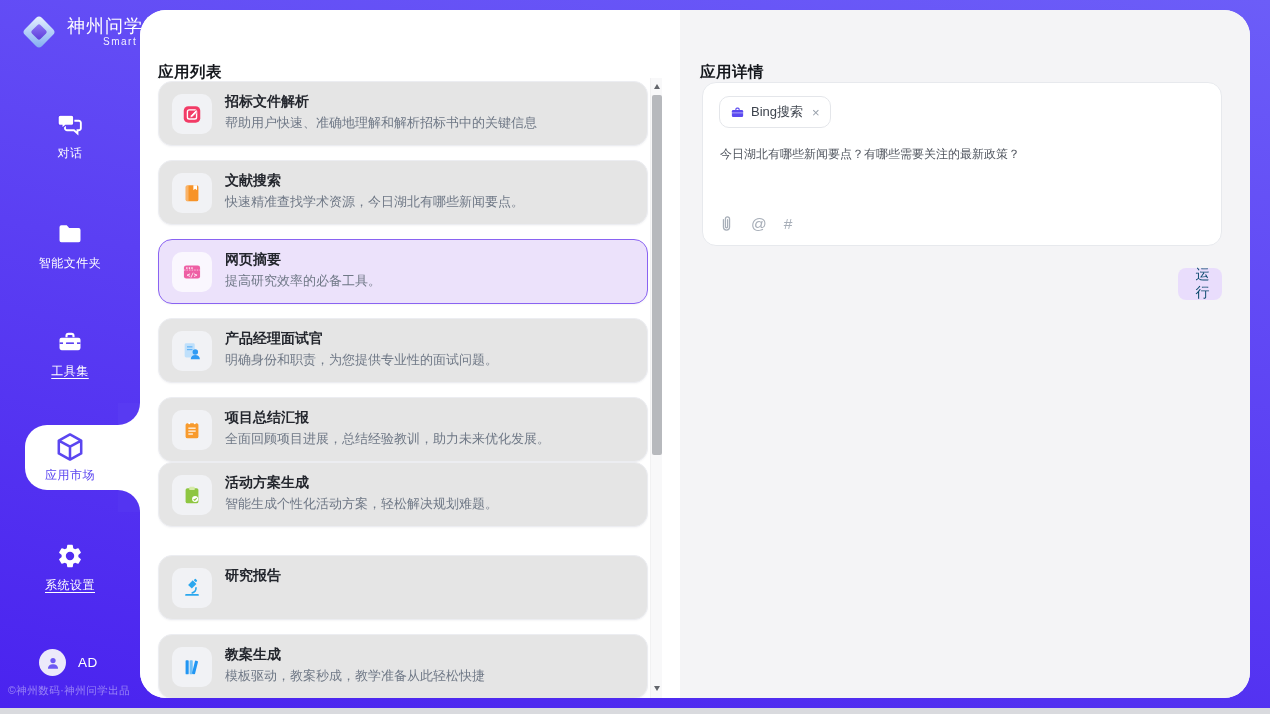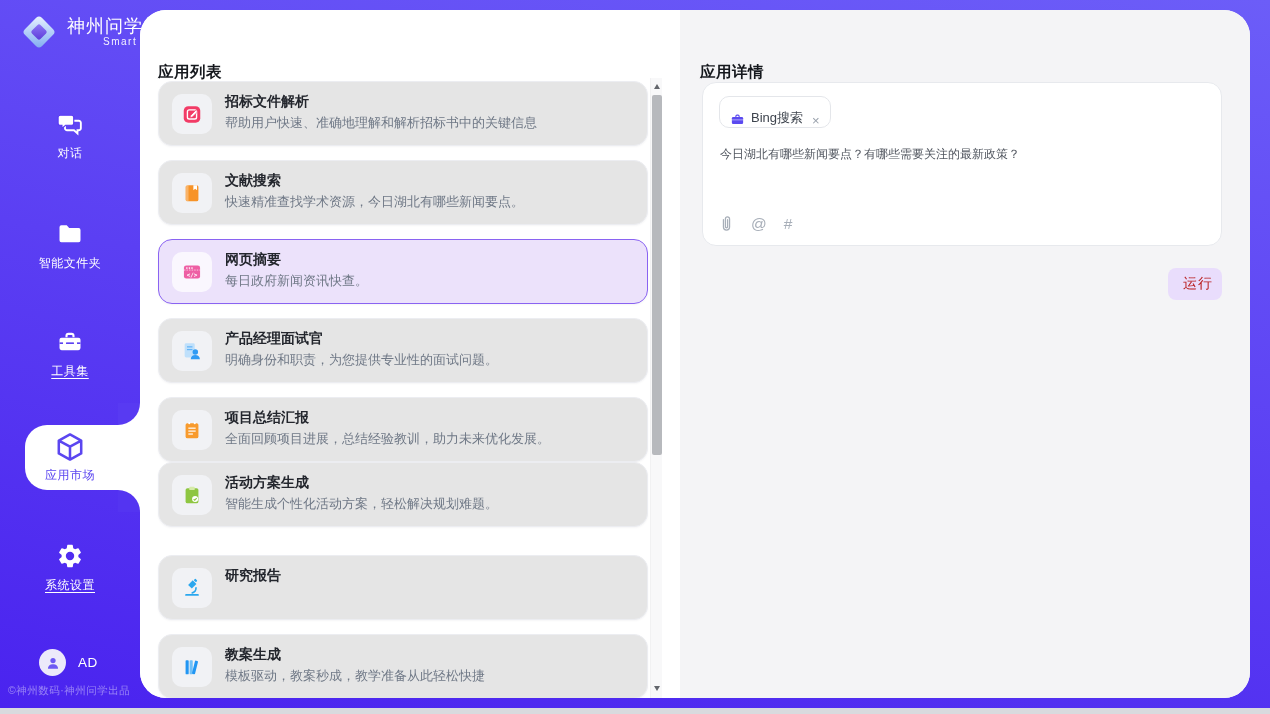--- a/index.html
+++ b/index.html
@@ -44,27 +44,27 @@
   .c-title{position:absolute;left:66px;top:11px;font-size:14px;font-weight:bold;color:#23262d;}
   .c-desc{position:absolute;left:66px;top:32px;font-size:13px;color:#6f7886;white-space:nowrap;}
   
   .sbar{position:absolute;left:510px;top:68px;width:12px;height:620px;background:#f8f8f9;border-left:1px solid #f1f1f2;box-sizing:border-box;}
   .sb-thumb{position:absolute;left:1px;top:17px;width:10px;height:360px;background:#b7b9bd;border-radius:2px;cursor:pointer;}
   .sb-arrow{position:absolute;left:2.5px;width:0;height:0;border-left:3.5px solid transparent;border-right:3.5px solid transparent;cursor:pointer;}
   .sb-up{top:6px;border-bottom:5px solid #63666c;}
   .sb-down{top:608px;border-top:5px solid #63666c;}
   
   .detail-card{position:absolute;left:22px;top:72px;width:520px;height:164px;background:#fff;border:1px solid #e7e9ed;border-radius:14px;box-sizing:border-box;}
-  .chip{position:absolute;left:16px;top:13px;height:30px;display:inline-flex;align-items:flex-end;gap:6px;padding:0 10px;border:1px solid #e4e6ea;border-radius:10px;background:#fff;cursor:pointer;}
+  .chip{position:absolute;left:16px;top:13px;height:30px;display:inline-flex;align-items:center;gap:6px;padding:0 10px;border:1px solid #e4e6ea;border-radius:10px;background:#fff;cursor:pointer;}
   .chip-label{font-size:13px;color:#3d434d;}
   .chip-close{font-size:13px;color:#98a0ab;margin-left:3px;cursor:pointer;line-height:1;}
   .prompt{position:absolute;left:17px;top:63px;width:480px;font-size:12px;color:#51565f;line-height:17px;}
   .composer{position:absolute;left:16px;top:132px;display:flex;align-items:center;gap:17px;color:#a7aeb8;}
   .glyph-ic{font-size:15.5px;line-height:1;cursor:pointer;}
-  .run-btn{position:absolute;right:28px;top:258px;width:54px;height:32px;background:#e9ddfc;color:#b91c1c;font-size:14px;border:none;border-radius:8px;display:flex;align-items:center;justify-content:center;cursor:pointer;letter-spacing:1px;padding-left:12px;}
+  .run-btn{position:absolute;right:28px;top:258px;width:44px;height:32px;background:#e9ddfc;color:#0c4a6e;font-size:14px;border:none;border-radius:8px;display:flex;align-items:center;justify-content:center;cursor:pointer;letter-spacing:1px;padding-left:12px;}
   svg{display:block;}
 </style>
 </head>
 <body>
 
 <div class="stage">
   <div class="frame">
 
     <div class="logo">
       <div class="logo-mark">
@@ -178,21 +178,21 @@
           <svg width="22" height="22" viewBox="0 0 24 24">
             <rect x="3.2" y="4.8" width="17.6" height="14.4" rx="2.5" fill="#ee5fa4"></rect>
             <circle cx="6.4" cy="7.7" r="0.9" fill="#fff"></circle>
               <circle cx="9.2" cy="7.7" r="0.9" fill="#fff"></circle>
               <circle cx="12" cy="7.7" r="0.9" fill="#fff"></circle>
             <line x1="3.2" y1="9.9" x2="20.8" y2="9.9" stroke="#fff" stroke-width="0.8" stroke-dasharray="1.6 1.2" opacity="0.85"></line>
             <text x="12" y="17" font-size="6.5" fill="#fff" text-anchor="middle" font-weight="bold" font-family="DejaVu Sans Mono, monospace">&lt;/&gt;</text>
           </svg>
         </div>
         <div class="c-title">网页摘要</div>
-        <div class="c-desc">每日政府新闻资讯快查。</div>
+        <div class="c-desc">提高研究效率的必备工具。</div>
       </div>
 
       <div class="card" style="top:308px">
         <div class="icon-box">
           <svg width="22" height="22" viewBox="0 0 24 24">
             <rect x="4" y="3.5" width="11" height="15.5" rx="1.6" fill="#bfe0fb"></rect>
             <line x1="6.5" y1="7.5" x2="12.5" y2="7.5" stroke="#5ab0f7" stroke-width="1.2"></line>
             <line x1="6.5" y1="10.5" x2="12.5" y2="10.5" stroke="#5ab0f7" stroke-width="1.2"></line>
             <circle cx="15.6" cy="13" r="3" fill="#2f9bf4"></circle>
             <path d="M10.6 21c0-3 2.3-4.7 5-4.7s5 1.7 5 4.7z" fill="#2f9bf4"></path>

